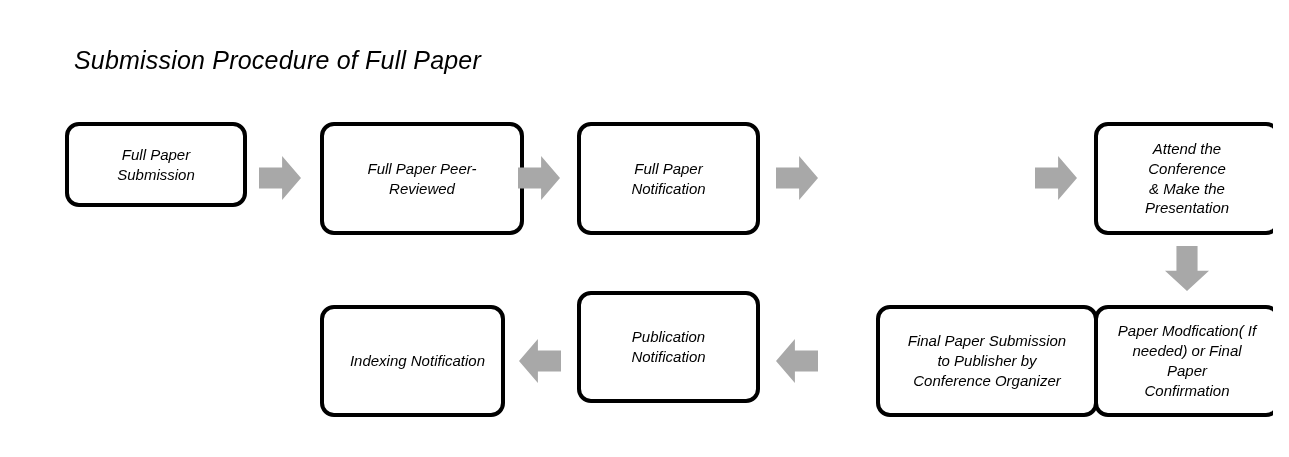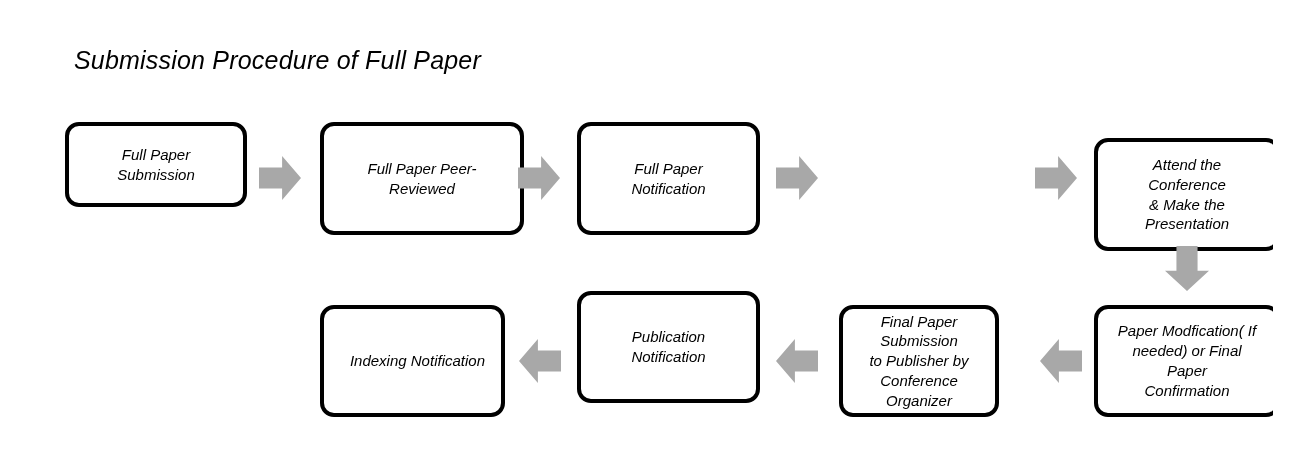--- a/index.html
+++ b/index.html
@@ -62,24 +62,24 @@
   }
   .arrow.down {
     width: 44px; height: 45px;
     clip-path: polygon(26% 0%, 74% 0%, 74% 55%, 100% 55%, 50% 100%, 0% 55%, 26% 55%);
   }
   
   .b1 { left: 33px;   top: 90px; width: 182px; height: 85px; }
   .b2 { left: 288px;  top: 90px; width: 204px; height: 113px; }
   .b3 { left: 545px;  top: 90px; width: 183px; height: 113px; }
   .b4 { left: 802px;  top: 90px; width: 185px; height: 113px; }
-  .b5 { left: 1062px; top: 106px; width: 186px; height: 113px; }
+  .b5 { left: 1062px; top: 90px; width: 186px; height: 113px; }
   
   .b6 { left: 1062px; top: 273px; width: 186px; height: 112px; text-align: center; }
-  .b7 { left: 807px;  top: 273px; width: 160px; height: 112px; align-items: center; }
+  .b7 { left: 844px;  top: 273px; width: 222px; height: 112px; align-items: center; }
   .b8 { left: 545px;  top: 259px; width: 183px; height: 112px; }
   .b9 { left: 288px;  top: 273px; width: 185px; height: 112px; justify-content: flex-end; }
   
   .a1 { left: 227px;  top: 124px; }
   .a2 { left: 486px;  top: 124px; }
   .a3 { left: 744px;  top: 124px; }
   .a4 { left: 1003px; top: 124px; }
   .a5 { left: 1133px; top: 214px; }
   .a6 { left: 1008px; top: 307px; }
   .a7 { left: 744px;  top: 307px; }

